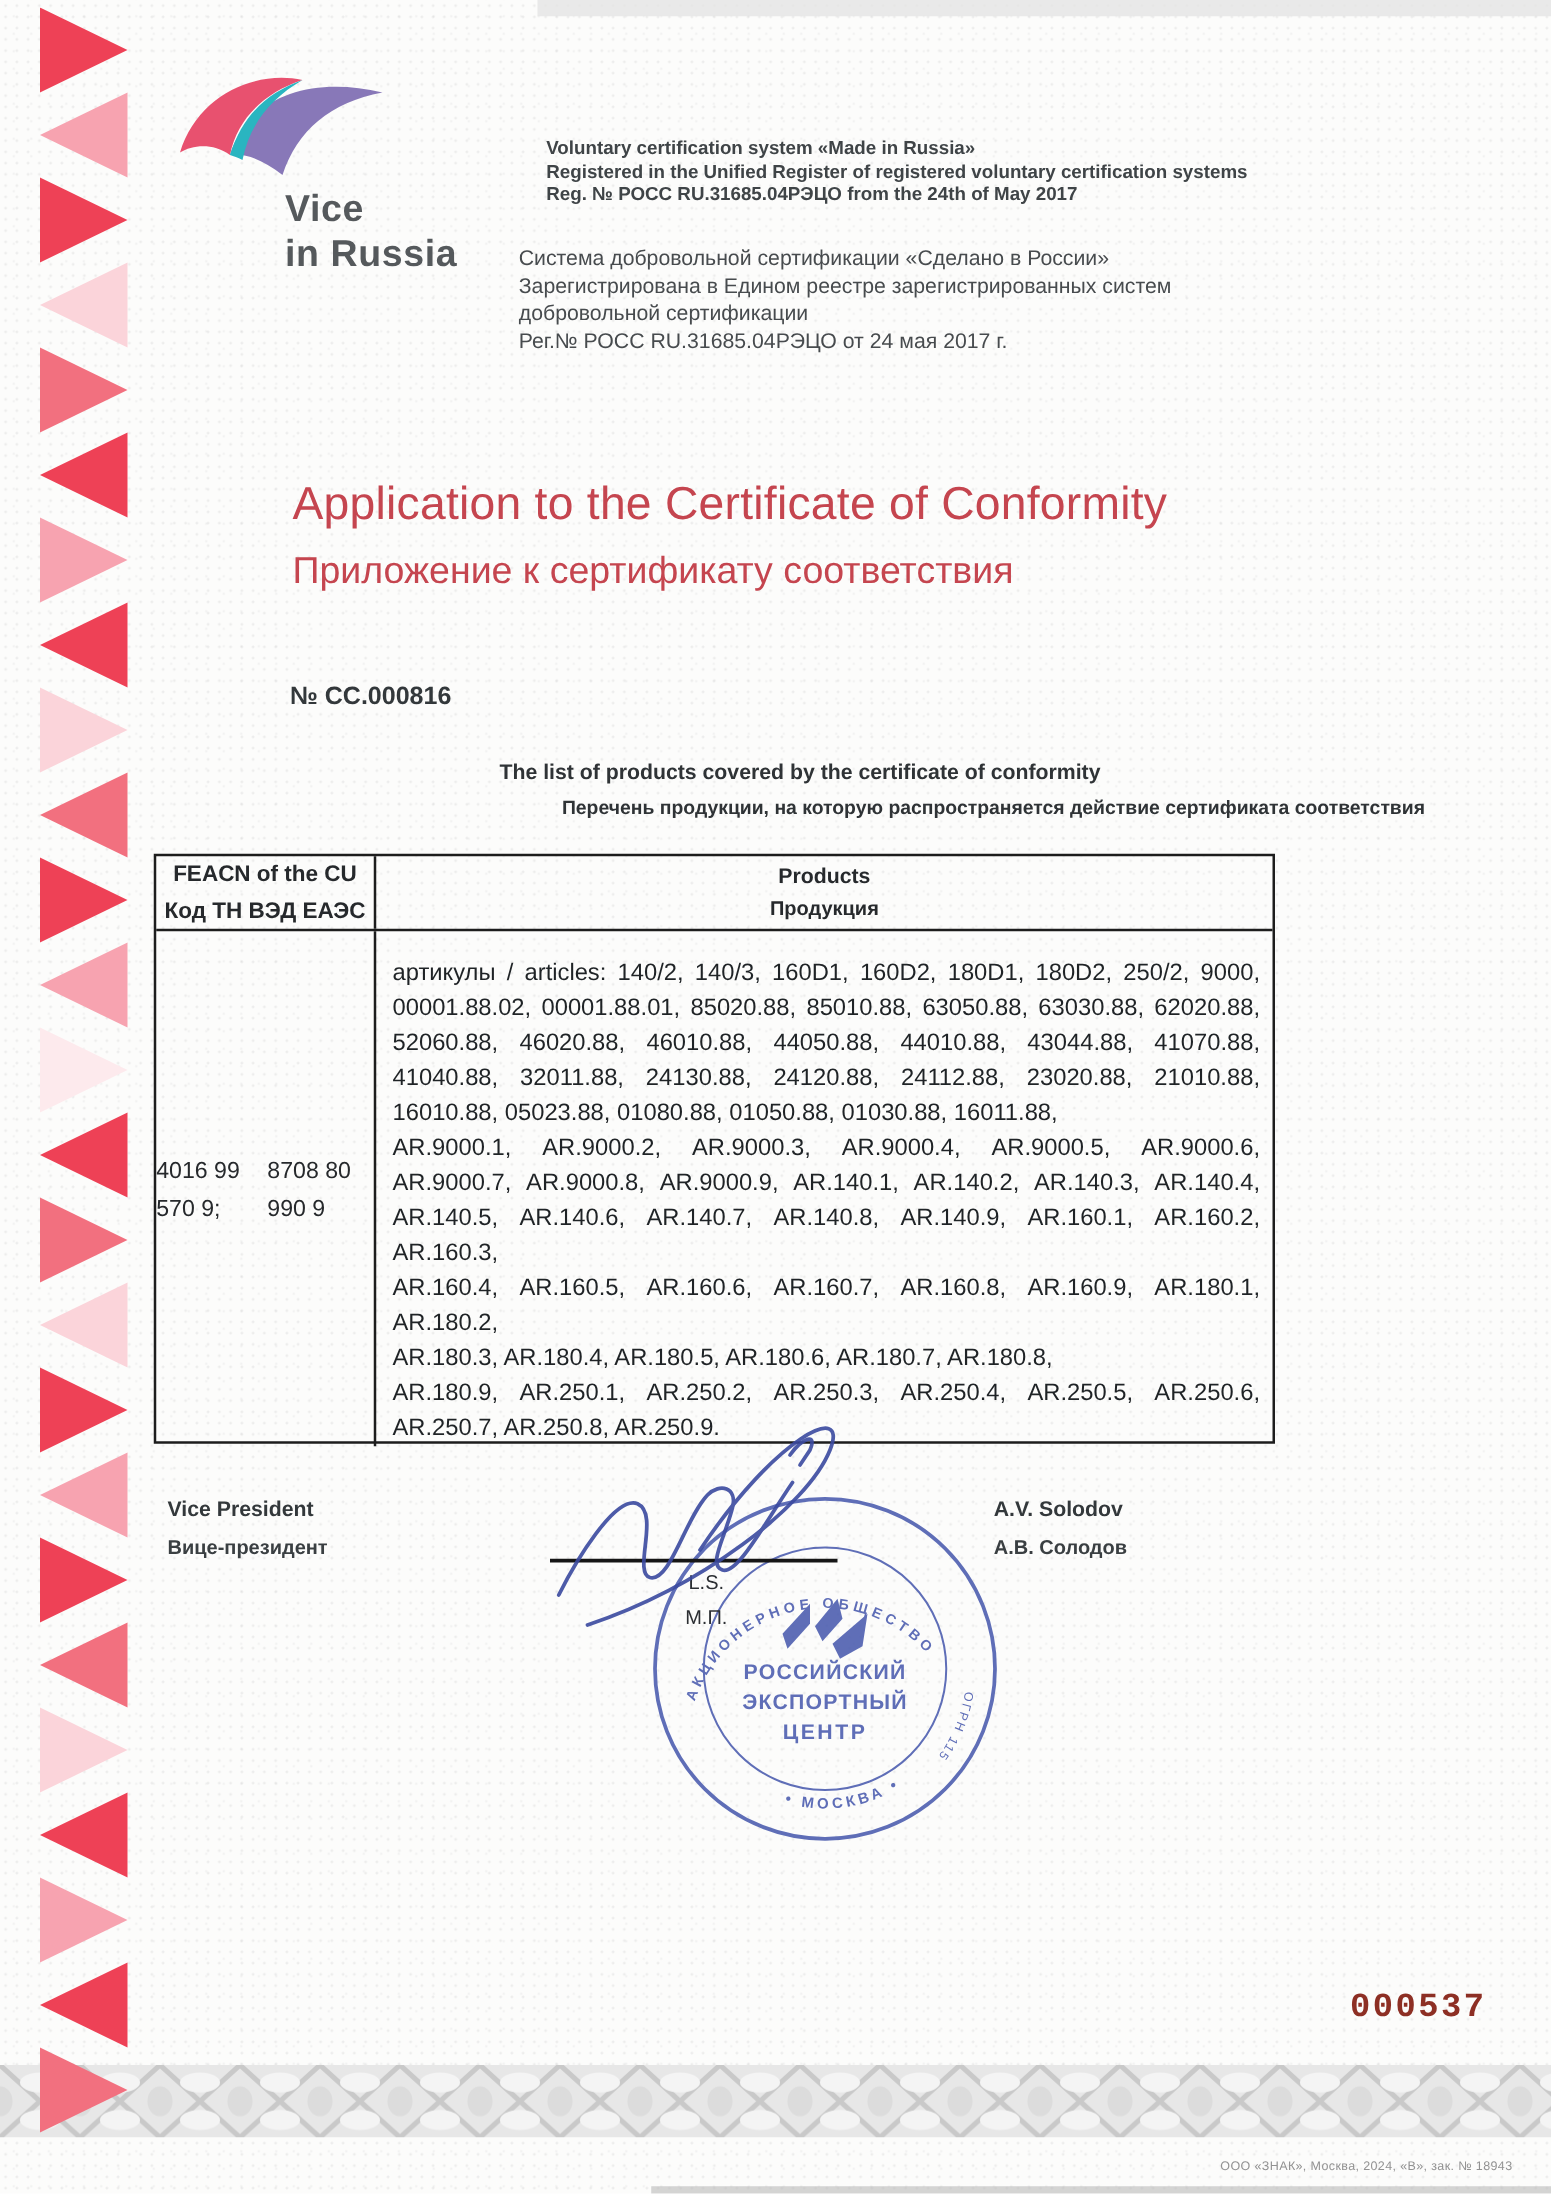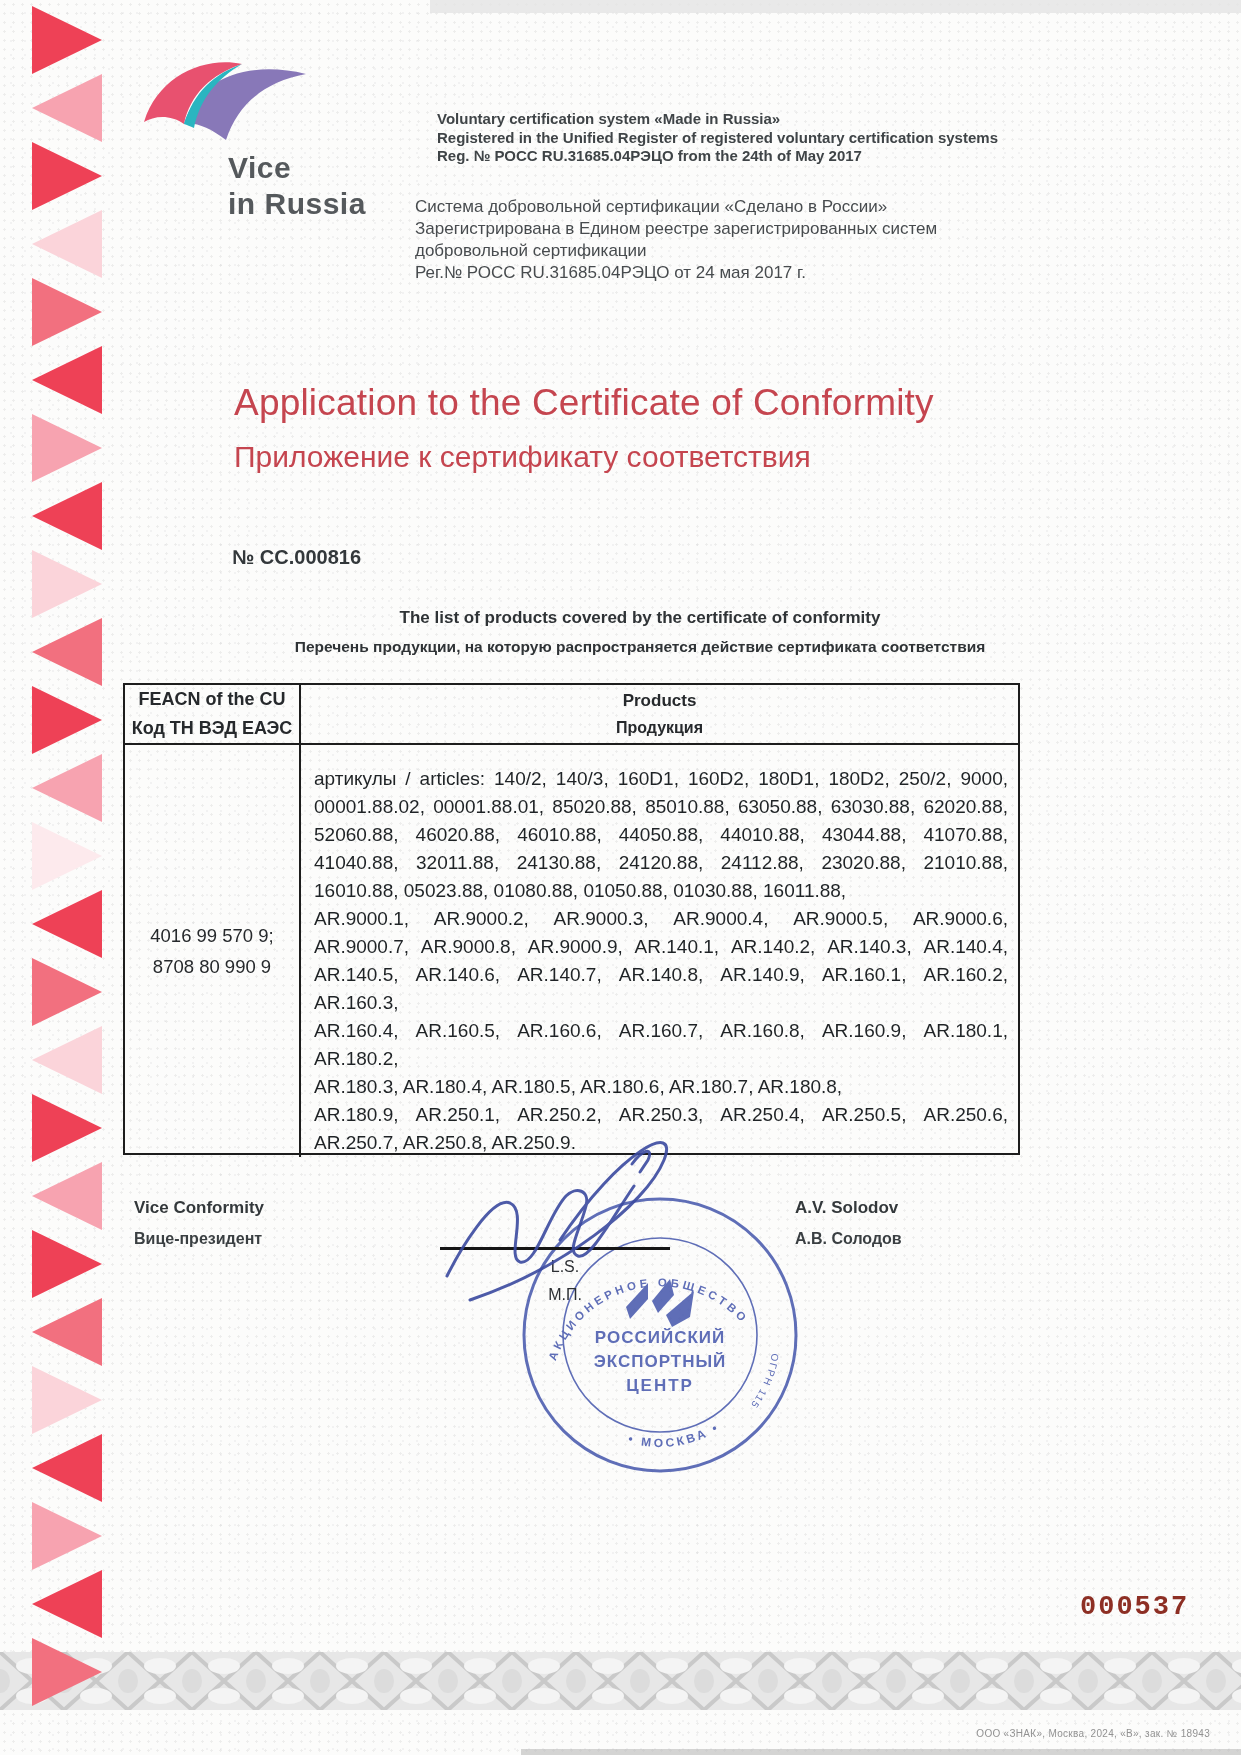--- a/index.html
+++ b/index.html
@@ -21,32 +21,32 @@
   .logo-svg{left:138px;top:48px;}
   .brand{left:228px;top:150px;font-size:30px;font-weight:bold;color:#55595c;line-height:36px;letter-spacing:.5px;}
   .hdr-en{left:437px;top:110px;width:680px;font-weight:bold;font-size:15px;line-height:18.5px;color:#3f4447;}
   .hdr-en div{white-space:nowrap;}
   .hdr-ru{left:415px;top:196px;width:680px;font-size:17px;line-height:22px;color:#474b4e;}
   .hdr-ru div{white-space:nowrap;}
   .title-en{left:234px;top:382px;font-size:37px;color:#c5454f;letter-spacing:.2px;}
   .title-ru{left:234px;top:440px;font-size:30px;color:#c5454f;}
   .cert-no{left:232px;top:546px;font-size:20px;font-weight:bold;color:#33383b;}
   .list-h-en{left:140px;top:608px;width:1000px;text-align:center;font-weight:bold;font-size:17px;color:#2f3336;}
-  .list-h-ru{left:140px;top:638px;width:1000px;text-align:center;font-weight:bold;font-size:15.5px;color:#2f3336;}
+  .list-h-ru{left:140px;top:638px;width:1000px;text-align:right;font-weight:bold;font-size:15.5px;color:#2f3336;}
   
   .tbl{left:123px;top:683px;width:897px;height:472px;border:2px solid #1d1d1d;box-sizing:border-box;display:flex;flex-direction:column;}
   .tbl-head{display:flex;height:77px;border-bottom:2px solid #1d1d1d;}
   .tbl-body{display:flex;flex:1;}
   .c1{width:176px;border-right:2px solid #1d1d1d;box-sizing:border-box;display:flex;flex-direction:column;align-items:center;justify-content:center;}
   .c2{flex:1;display:flex;flex-direction:column;}
   .tbl-head .c1{font-weight:bold;font-size:18px;line-height:29px;color:#26292c;}
   .tbl-head .c2{align-items:center;justify-content:center;font-weight:bold;color:#26292c;border-radius:12px;}
   .h-products{font-size:17px;line-height:28px;}
   .h-productsru{font-size:16px;line-height:26px;}
-  .codes{display:flex;flex-direction:column;align-items:center;justify-content:center;font-size:18.5px;line-height:31px;color:#26292c;}
+  .codes{display:flex;flex-direction:row;align-items:center;justify-content:center;font-size:18.5px;line-height:31px;color:#26292c;}
   .products{padding:20px 10px 0 13px;font-size:19px;line-height:28px;color:#1f2326;}
   .product-line{text-align:justify;}
   .product-line.stretch{text-align-last:justify;}
   
   .role-en{left:134px;top:1198px;font-size:17px;font-weight:bold;color:#33383b;}
   .role-ru{left:134px;top:1230px;font-size:16px;font-weight:bold;color:#3a3f42;}
   .name-en{left:795px;top:1198px;font-size:17px;font-weight:bold;color:#33383b;}
   .name-ru{left:795px;top:1230px;font-size:16px;font-weight:bold;color:#3a3f42;}
   .sig-line{left:440px;top:1247px;width:230px;height:2.5px;background:#161616;z-index:6;}
   .ls{left:500px;top:1258px;width:130px;text-align:center;font-size:16px;color:#2c2f33;z-index:7;}
@@ -150,21 +150,21 @@
           <div class="product-line stretch">AR.9000.7, AR.9000.8, AR.9000.9, AR.140.1, AR.140.2, AR.140.3, AR.140.4,</div>
           <div class="product-line stretch">AR.140.5, AR.140.6, AR.140.7, AR.140.8, AR.140.9, AR.160.1, AR.160.2, AR.160.3,</div>
           <div class="product-line stretch">AR.160.4, AR.160.5, AR.160.6, AR.160.7, AR.160.8, AR.160.9, AR.180.1, AR.180.2,</div>
           <div class="product-line">AR.180.3, AR.180.4, AR.180.5, AR.180.6, AR.180.7, AR.180.8,</div>
           <div class="product-line stretch">AR.180.9, AR.250.1, AR.250.2, AR.250.3, AR.250.4, AR.250.5, AR.250.6,</div>
           <div class="product-line">AR.250.7, AR.250.8, AR.250.9.</div>
         </div>
     </div>
   </div>
 
-  <div class="abs role-en">Vice Conformity</div>
+  <div class="abs role-en">Vice President</div>
   <div class="abs role-ru">Вице-президент</div>
   <div class="abs name-en">A.V. Solodov</div>
   <div class="abs name-ru">А.В. Солодов</div>
   <div class="abs sig-line"></div>
   <div class="abs ls">L.S.</div>
   <div class="abs mp">М.П.</div>
 
   <svg class="abs stamp-svg" width="290" height="290" viewBox="-145 -145 290 290">
     <defs>
       <path id="arcTop" d="M -106,32 A 110,110 0 0 1 106,32" fill="none"></path>

